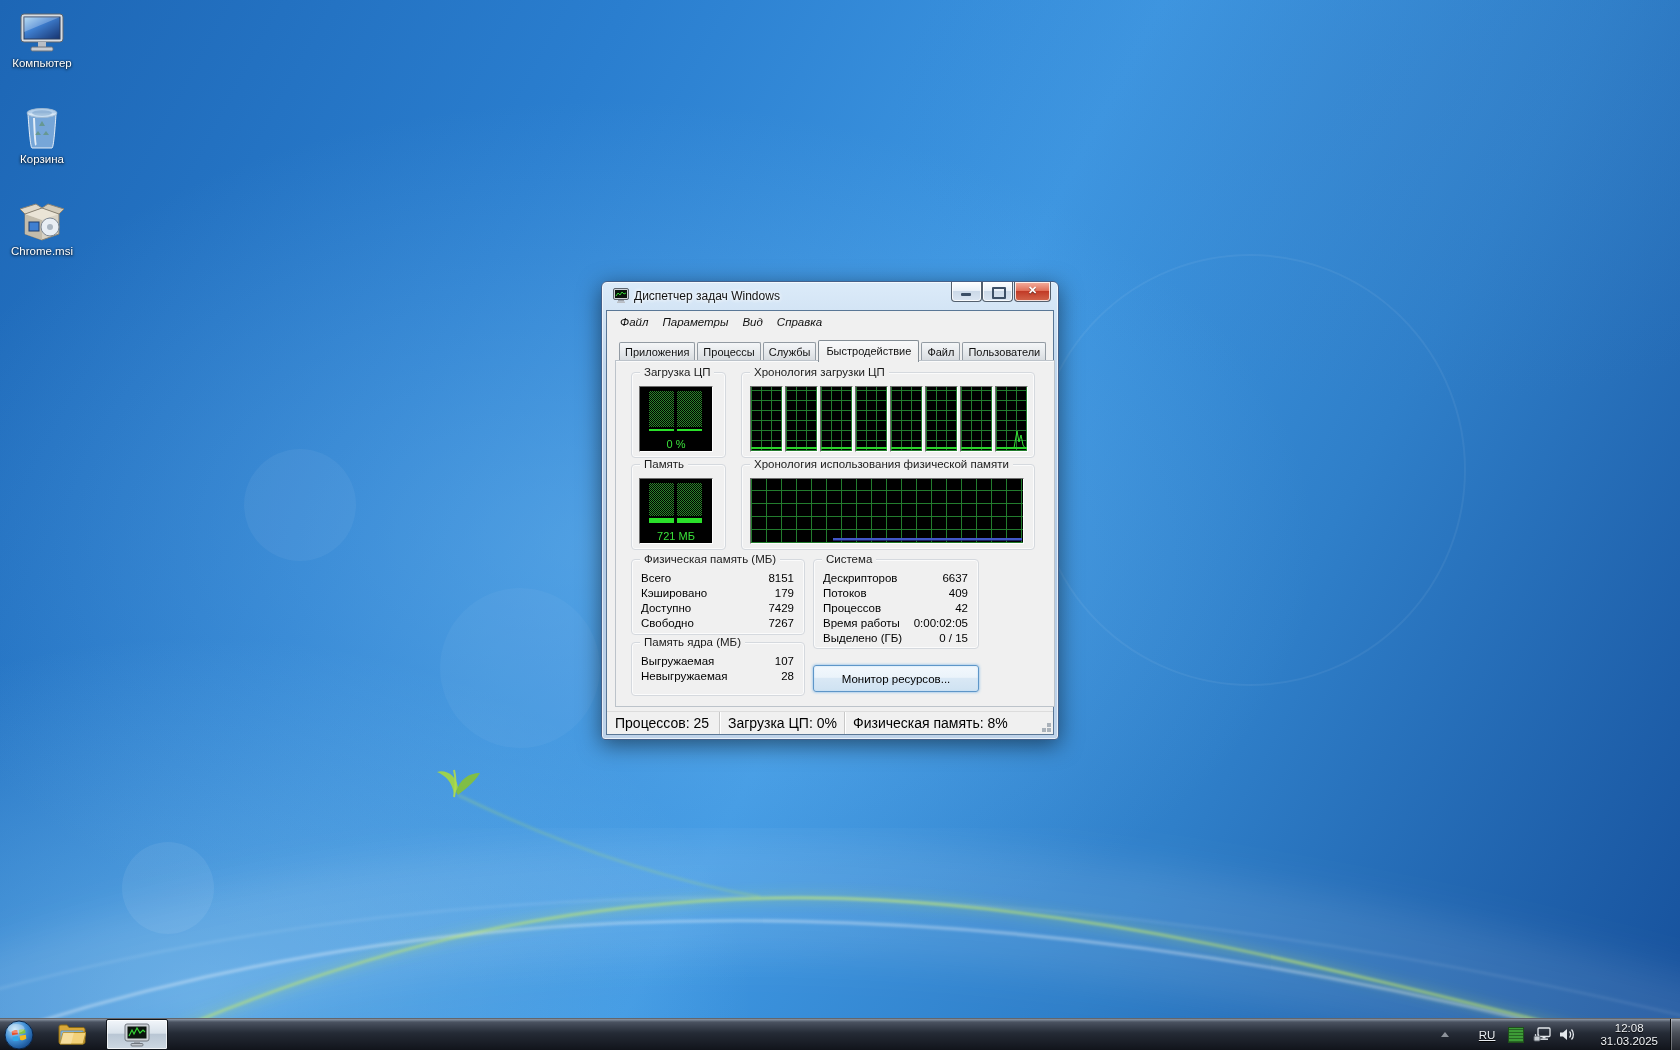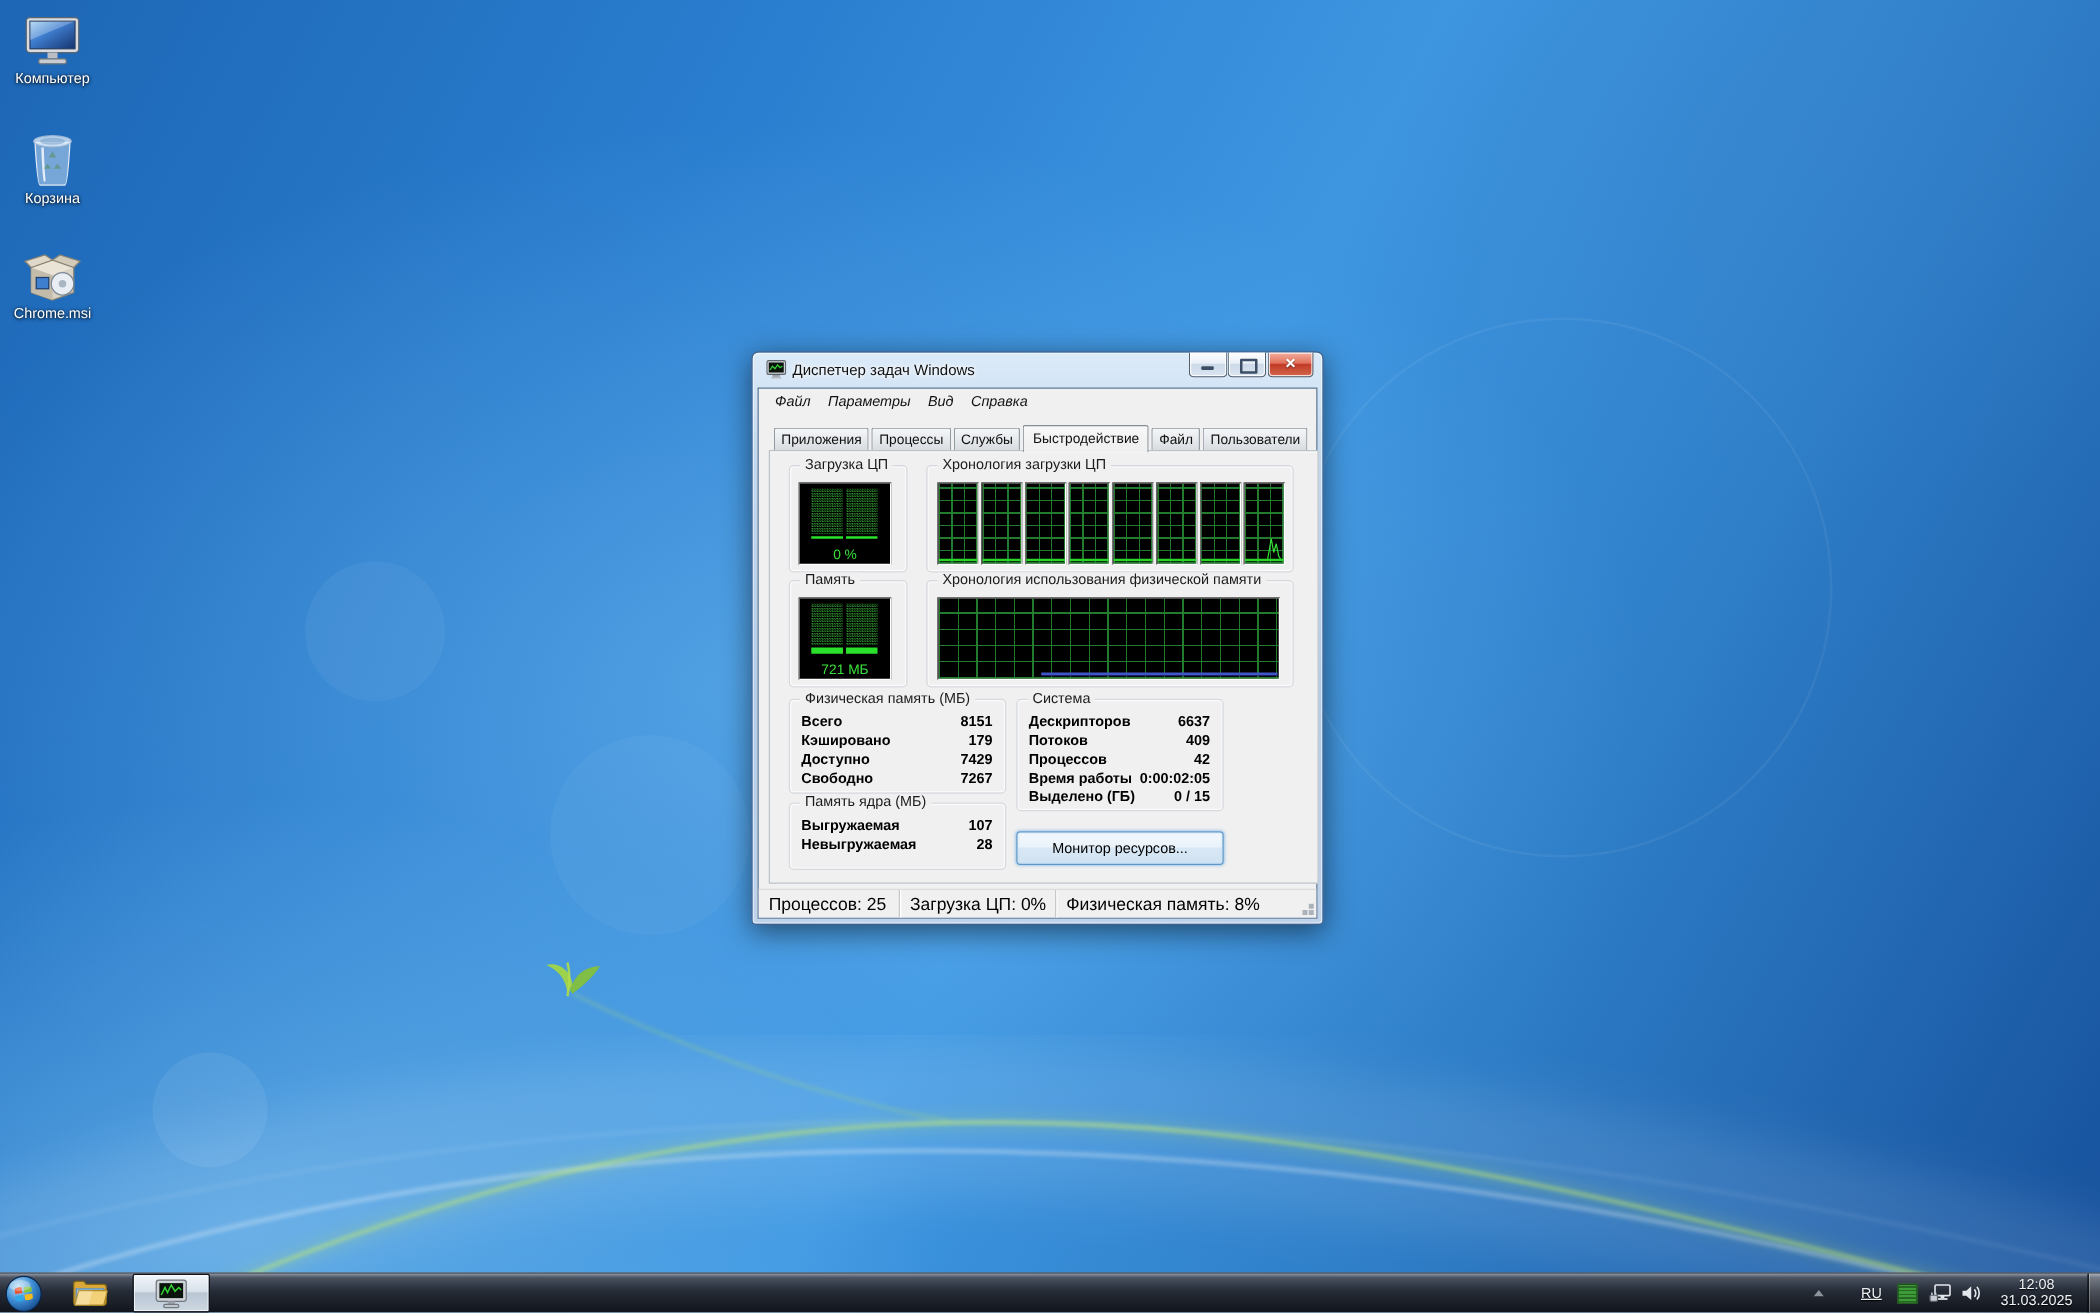--- a/index.html
+++ b/index.html
@@ -85,21 +85,21 @@
     border:1px solid;border-color:#6e6e6e #fff #fff #6e6e6e;position:absolute;
     background-image:
       repeating-linear-gradient(90deg,rgba(36,130,48,.95) 0 1px,transparent 1px 15px),
       repeating-linear-gradient(0deg,rgba(36,130,48,.95) 0 1px,transparent 1px 13px);}
   .mem-line{position:absolute;right:1px;bottom:3px;left:30%;height:2px;background:#4156c8;
     box-shadow:0 1px 0 rgba(30,40,120,.8);}
 
   
   .srow{display:flex;justify-content:space-between;padding:0 10px 0 9px;
     font-size:11.5px;color:#000;line-height:15px;}
-  .rows{position:absolute;left:0;right:0;top:11px;font-weight:bold;}
+  .rows{position:absolute;left:0;right:0;top:11px;}
 
   .res-btn{position:absolute;left:197px;top:304px;width:164px;height:25px;
     border:1px solid #5e96c8;border-radius:3px;font-size:11.5px;color:#000;
     background:linear-gradient(180deg,#f2f8fd 0%,#ebf3fa 45%,#d9e8f5 50%,#cfe2f2 100%);
     box-shadow:0 0 3px rgba(80,160,230,.8), inset 0 0 2px #bcdcf5;
     display:flex;align-items:center;justify-content:center;cursor:default;}
 
   .statusbar{position:absolute;left:0;right:0;bottom:0;height:22px;background:#f0f0f0;
     border-top:1px solid #dcdcdc;display:flex;font-size:14px;color:#000;}
   .pane{display:flex;align-items:center;padding-left:8px;border-right:1px solid #c8c8c8;
@@ -117,21 +117,21 @@
   .tb-btn{width:60px;height:29px;margin-left:12px;display:flex;align-items:center;justify-content:center;
     background:linear-gradient(180deg,#f2f6fa 0%,#d8e1ea 45%,#b9c6d4 50%,#cdd8e2 100%);
     border:1px solid #10151c;border-radius:2px;box-shadow:inset 0 0 0 1px rgba(255,255,255,.7);cursor:pointer;}
   .tray{margin-left:auto;display:flex;align-items:center;height:100%;}
   .chevron{width:0;height:0;border-left:4px solid transparent;border-right:4px solid transparent;
     border-bottom:5px solid rgba(230,235,240,.55);margin-right:30px;cursor:pointer;}
   .lang{color:#e9edf2;font-size:11.5px;margin-right:13px;cursor:pointer;text-shadow:0 1px 1px #000;text-decoration:underline;}
   .tray-green{width:14px;height:14px;background:#3d9c37;border:1px solid #1e4f1b;margin-right:9px;cursor:pointer;
     background-image:repeating-linear-gradient(0deg,rgba(0,0,0,.35) 0 1px,transparent 1px 3px);}
   .tray-svg{margin-right:8px;cursor:pointer;}
-  .clock{color:#f0f3f6;font-size:11.5px;text-align:center;line-height:13px;margin:0 12px 0 6px;cursor:pointer;
+  .clock{color:#f0f3f6;font-size:11.5px;text-align:center;line-height:13px;margin:0 12px 0 16px;cursor:pointer;
     text-shadow:0 1px 1px #000;}
   .show-desktop{width:9px;height:31px;background:linear-gradient(180deg,rgba(255,255,255,.25),rgba(255,255,255,.08));
     border-left:1px solid #05070a;box-shadow:inset 1px 0 0 rgba(255,255,255,.3);cursor:pointer;}
 </style>
 </head>
 <body>
 
 <div id="desktop">
 
   <svg id="wallpaper" width="1680" height="1050" viewBox="0 0 1680 1050">

